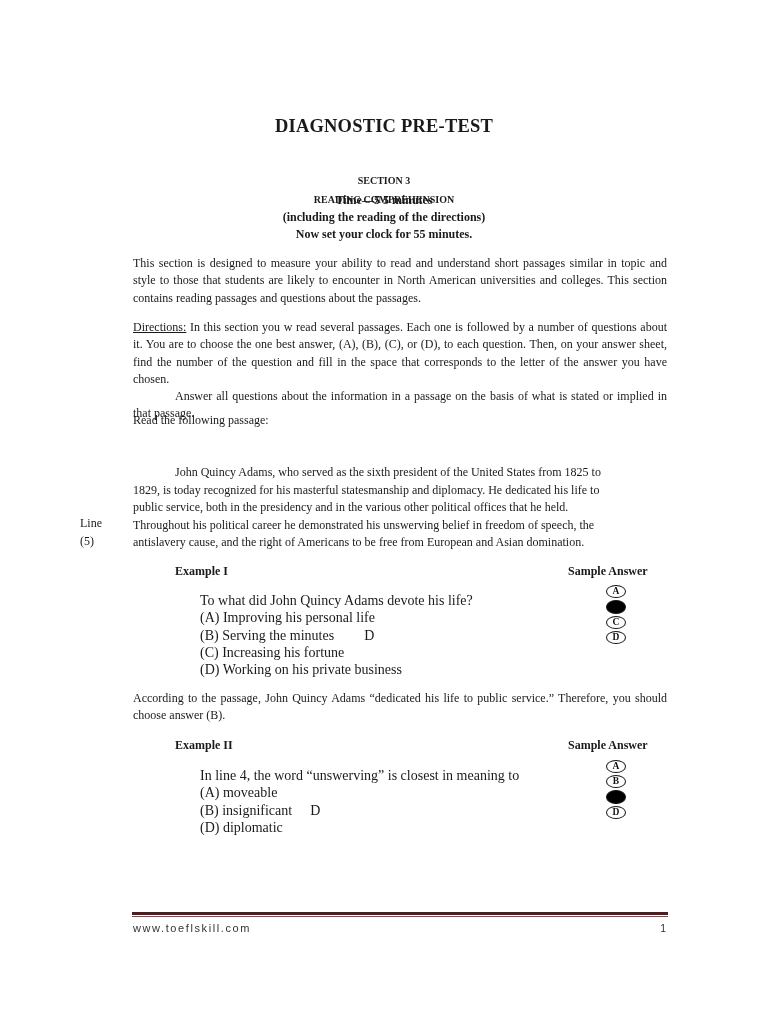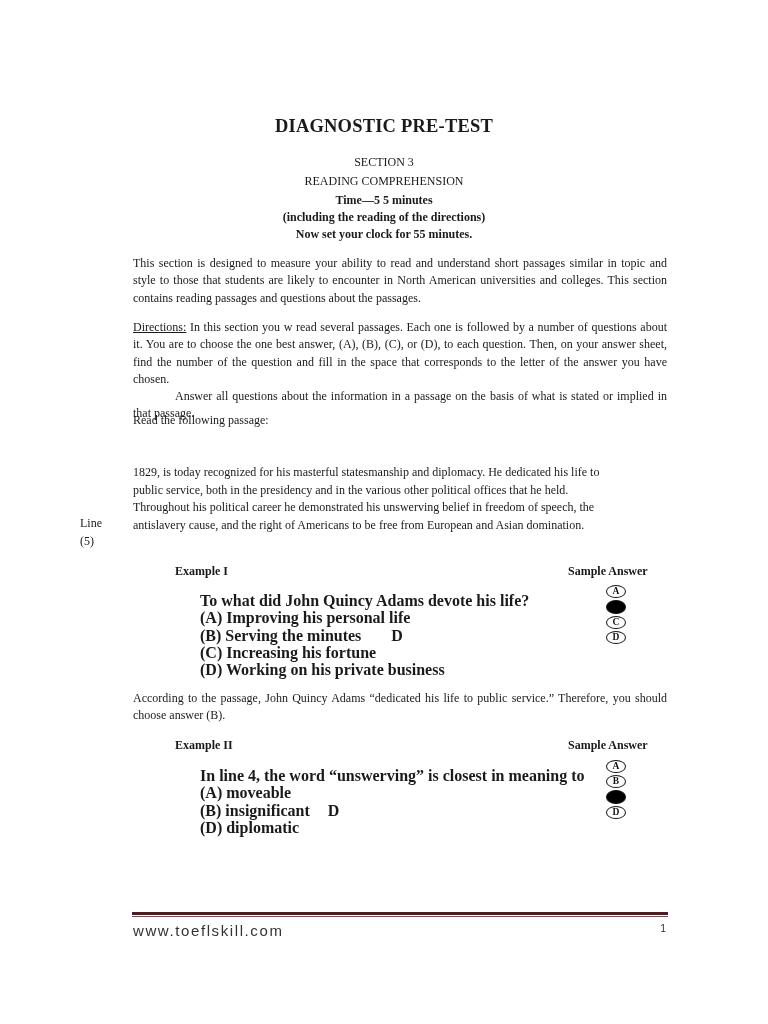--- a/index.html
+++ b/index.html
@@ -3,21 +3,21 @@
 <meta charset="utf-8">
 <style>
   html, body { margin: 0; padding: 0; background: #ffffff; }
   body {
     width: 768px; height: 1024px; position: relative; overflow: hidden;
     font-family: "Liberation Serif", serif; color: #1a1a1a;
   }
   .page { position: absolute; left: 0; top: 0; width: 768px; height: 732px; }
   .center { position: absolute; left: 0; width: 768px; text-align: center; }
   .title { top: 116px; font-size: 18.5px; font-weight: bold; letter-spacing: 0.2px; }
-  .sub { font-size: 12px; font-weight: normal; }
+  .sub { font-size: 10px; font-weight: bold; margin-top: 20px; }
   .sub1 { top: 155px; }
   .sub2 { top: 174px; }
   .small-b { font-size: 12px; font-weight: bold; }
   .sm1 { top: 193px; }
   .sm2 { top: 210px; }
   .sm3 { top: 227px; }
 
   .para {
     position: absolute; left: 133px; width: 534px;
     font-size: 12px; line-height: 17.3px; text-align: justify;
@@ -34,21 +34,21 @@
   .line-lbl { position: absolute; left: 80px; width: 36px; text-align: left; font-size: 12px; }
   .line-lbl1 { top: 516px; }
   .line-lbl2 { top: 534px; }
 
   .ex-head { position: absolute; font-size: 12px; font-weight: bold; }
   .ex1-head { left: 175px; top: 564px; }
   .sa1-head { left: 568px; top: 564px; }
   .ex2-head { left: 175px; top: 738px; text-align: right; }
   .sa2-head { left: 568px; top: 738px; }
 
-  .q { position: absolute; left: 200px; font-size: 16px; line-height: 17.3px; font-weight: bold; }
+  .q { position: absolute; left: 200px; font-size: 14px; line-height: 17.3px; }
   .q1 { top: 592px; }
   .q2 { top: 767px; }
   .q .ln { display: block; white-space: nowrap; }
   .stray { display: inline-block; margin-left: 30px; }
 
   .bubbles { position: absolute; left: 606px; width: 22px; }
   .bubbles1 { top: 585px; }
   .bubbles2 { top: 760px; }
   .bubble {
     width: 18px; height: 11px; border: 1.5px solid #111; border-radius: 50%;
@@ -56,21 +56,21 @@
     margin-bottom: 2px; box-sizing: content-box; color: #111;
   }
   .bubble.filled { background: #000; color: #000; height: 12px; }
 
   .p-acc { top: 690px; }
 
   .rule1 { position: absolute; left: 132px; width: 536px; top: 912px; height: 3px; background: #4a1f24; }
   .rule2 { position: absolute; left: 132px; width: 536px; top: 916px; height: 1px; background: #7a4a4f; }
   .footer-url {
     position: absolute; left: 133px; top: 922px;
-    font-family: "Liberation Sans", sans-serif; font-size: 15px; letter-spacing: 1.6px; color: #333;
+    font-family: "Liberation Sans", sans-serif; font-size: 11px; letter-spacing: 1.6px; color: #333;
   }
   .footer-page {
     position: absolute; left: 650px; width: 16px; top: 922px; text-align: right;
     font-family: "Liberation Sans", sans-serif; font-size: 10.5px; color: #333;
   }
 </style>
 </head>
 <body>
 
 <div class="page">
@@ -84,20 +84,21 @@
 
   <div class="para p-intro">This section is designed to measure your ability to read and understand short passages similar in topic and style to those that students are likely to encounter in North American universities and colleges. This section contains reading passages and questions about the passages.</div>
 
   <div class="para p-dir"><span class="lbl">Directions:</span><span> In this section you w read several passages. Each one is followed by a number of questions about it. You are to choose the one best answer, (A), (B), (C), or (D), to each question. Then, on your answer sheet, find the number of the question and fill in the space that corresponds to the letter of the answer you have chosen.</span></div>
 
   <div class="para p-ans">Answer all questions about the information in a passage on the basis of what is stated or implied in that passage.</div>
 
   <div class="para p-read">Read the following passage:</div>
 
   <div class="passage">
+    <span class="ln indent">John Quincy Adams, who served as the sixth president of the United States from 1825 to</span>
     <span class="ln">1829, is today recognized for his masterful statesmanship and diplomacy. He dedicated his life to</span>
     <span class="ln">public service, both in the presidency and in the various other political offices that he held.</span>
     <span class="ln">Throughout his political career he demonstrated his unswerving belief in freedom of speech, the</span>
     <span class="ln">antislavery cause, and the right of Americans to be free from European and Asian domination.</span>
   </div>
   <div class="line-lbl line-lbl1">Line</div>
   <div class="line-lbl line-lbl2">(5)</div>
 
   <div class="ex-head ex1-head">Example I</div>
   <div class="ex-head sa1-head">Sample Answer</div>

